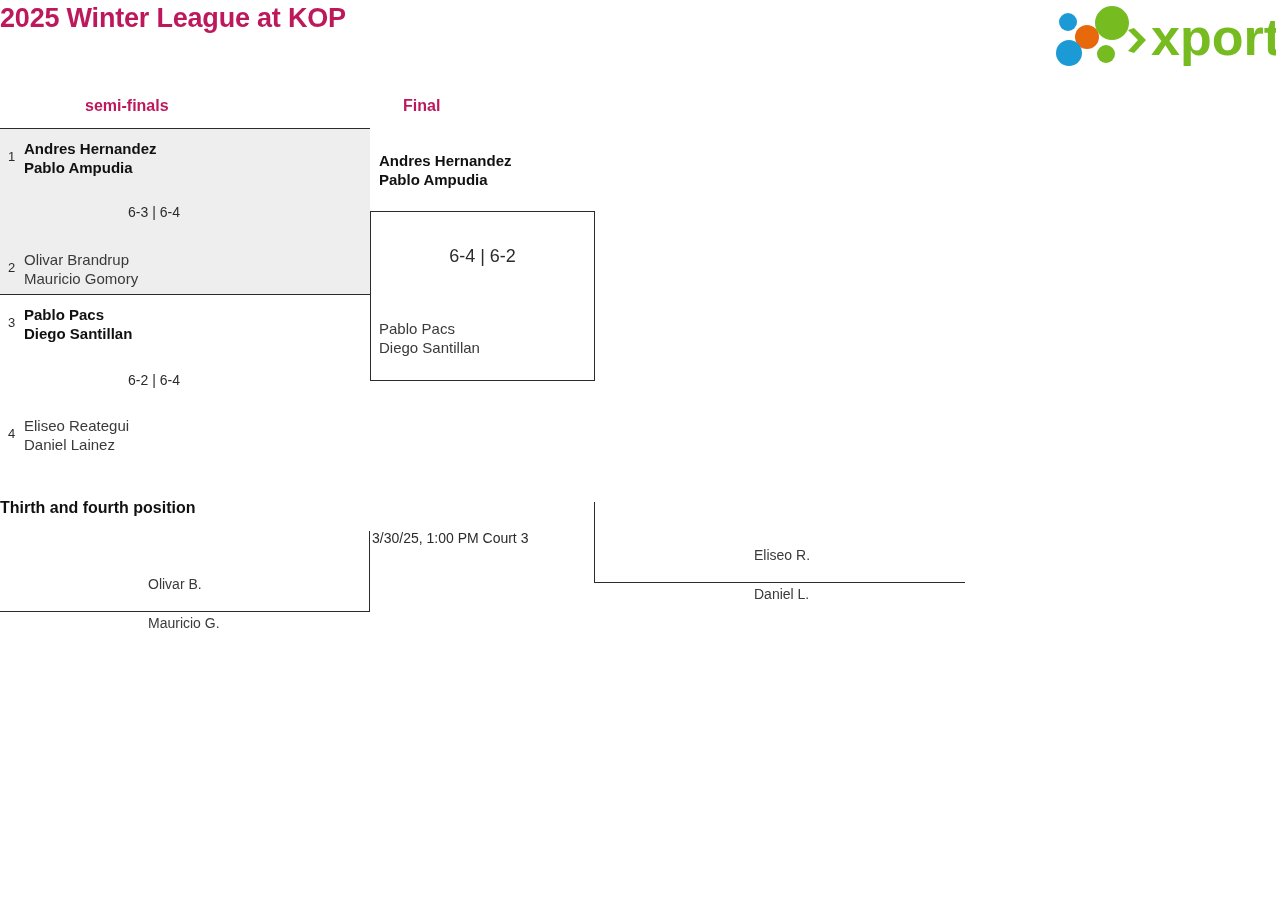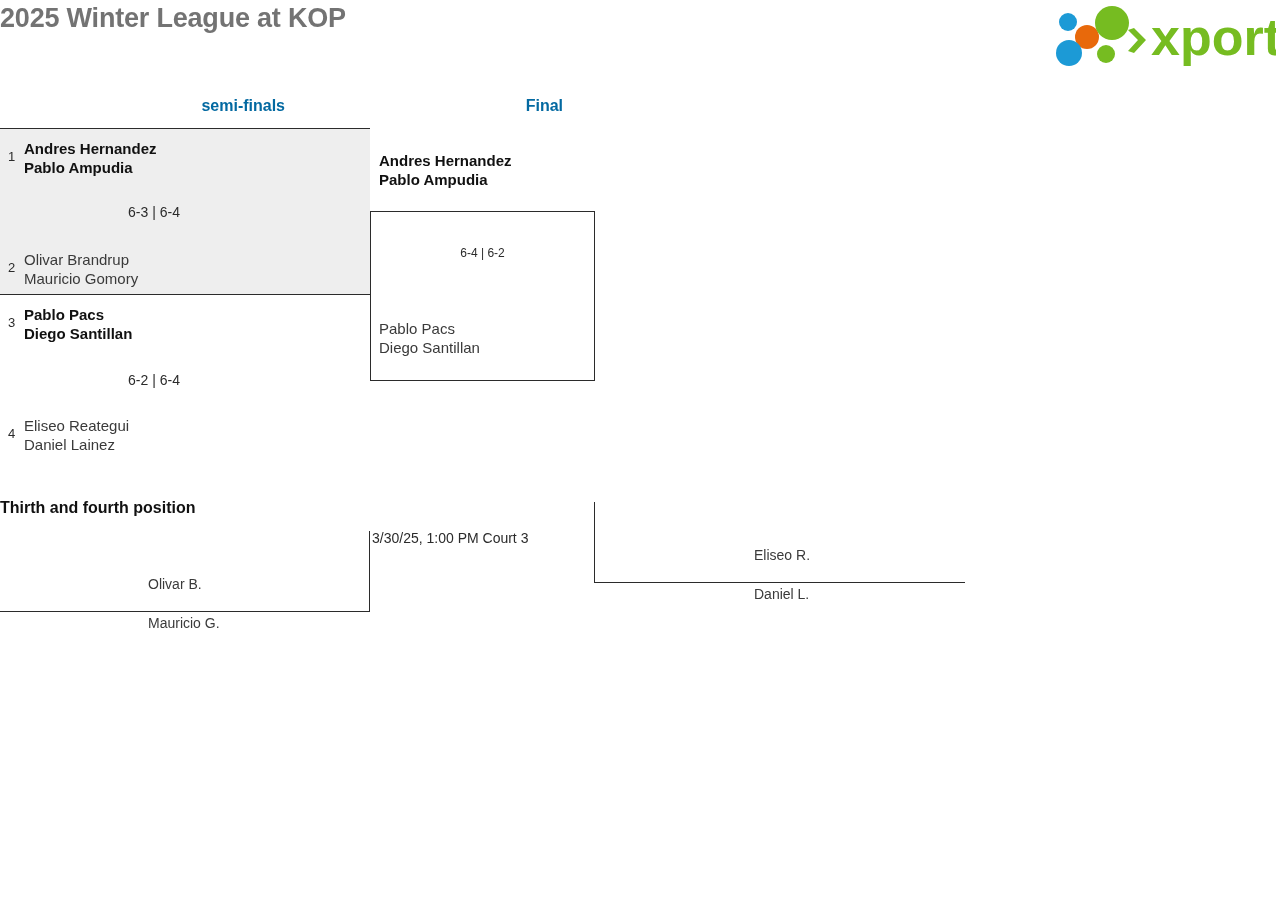--- a/index.html
+++ b/index.html
@@ -9,31 +9,31 @@
     font-family: "Liberation Sans", sans-serif;
     color: #1a1a1a;
     overflow: hidden;
   }
   .page { position: relative; width: 1280px; height: 910px; }
 
   
   .title-block { position: absolute; left: 0; top: 2px; }
   .title-line {
     font-size: 27px; font-weight: bold; line-height: 33px;
-    letter-spacing: -0.2px; color: #737373; white-space: nowrap;
+    letter-spacing: -0.2px; color: #be185d; white-space: nowrap;
   }
 
   
   .logo { position: absolute; left: 1052px; top: 6px; width: 224px; height: 60px; }
   .logo svg { display: block; }
 
   
   .round-head {
     position: absolute; font-size: 16px; font-weight: bold;
-    color: #0369a1; text-align: right; white-space: nowrap;
+    color: #be185d; text-align: left; white-space: nowrap;
   }
   #hd-semi { left: 85px; top: 97px; width: 200px; }
   #hd-final { left: 403px; top: 97px; width: 160px; }
 
   
   .sf-bracket {
     position: absolute; left: 0px; top: 128px;
     width: 370px; height: 334px;
     border: 1px solid #2b2b2b;
     border-left: none;
@@ -71,21 +71,21 @@
   #sf2-score { top: 77px; }
 
   
   .final-box {
     position: absolute; left: 370px; top: 211px;
     width: 225px; height: 170px;
     border: 1px solid #2b2b2b;
   }
   .final-score {
     position: absolute; left: 0; top: 34px; width: 100%;
-    text-align: center; font-size: 12px; color: #2b2b2b;
+    text-align: center; font-size: 18px; color: #2b2b2b;
   }
   .final-team {
     position: absolute; left: 8px; font-size: 15px; line-height: 19px;
   }
   .final-team .ln { display: block; white-space: nowrap; }
   #final-top { top: -61px; font-weight: bold; color: #111111; }
   #final-bot { top: 107px; font-weight: normal; color: #3a3a3a; }
 
   
   .tp-heading {

